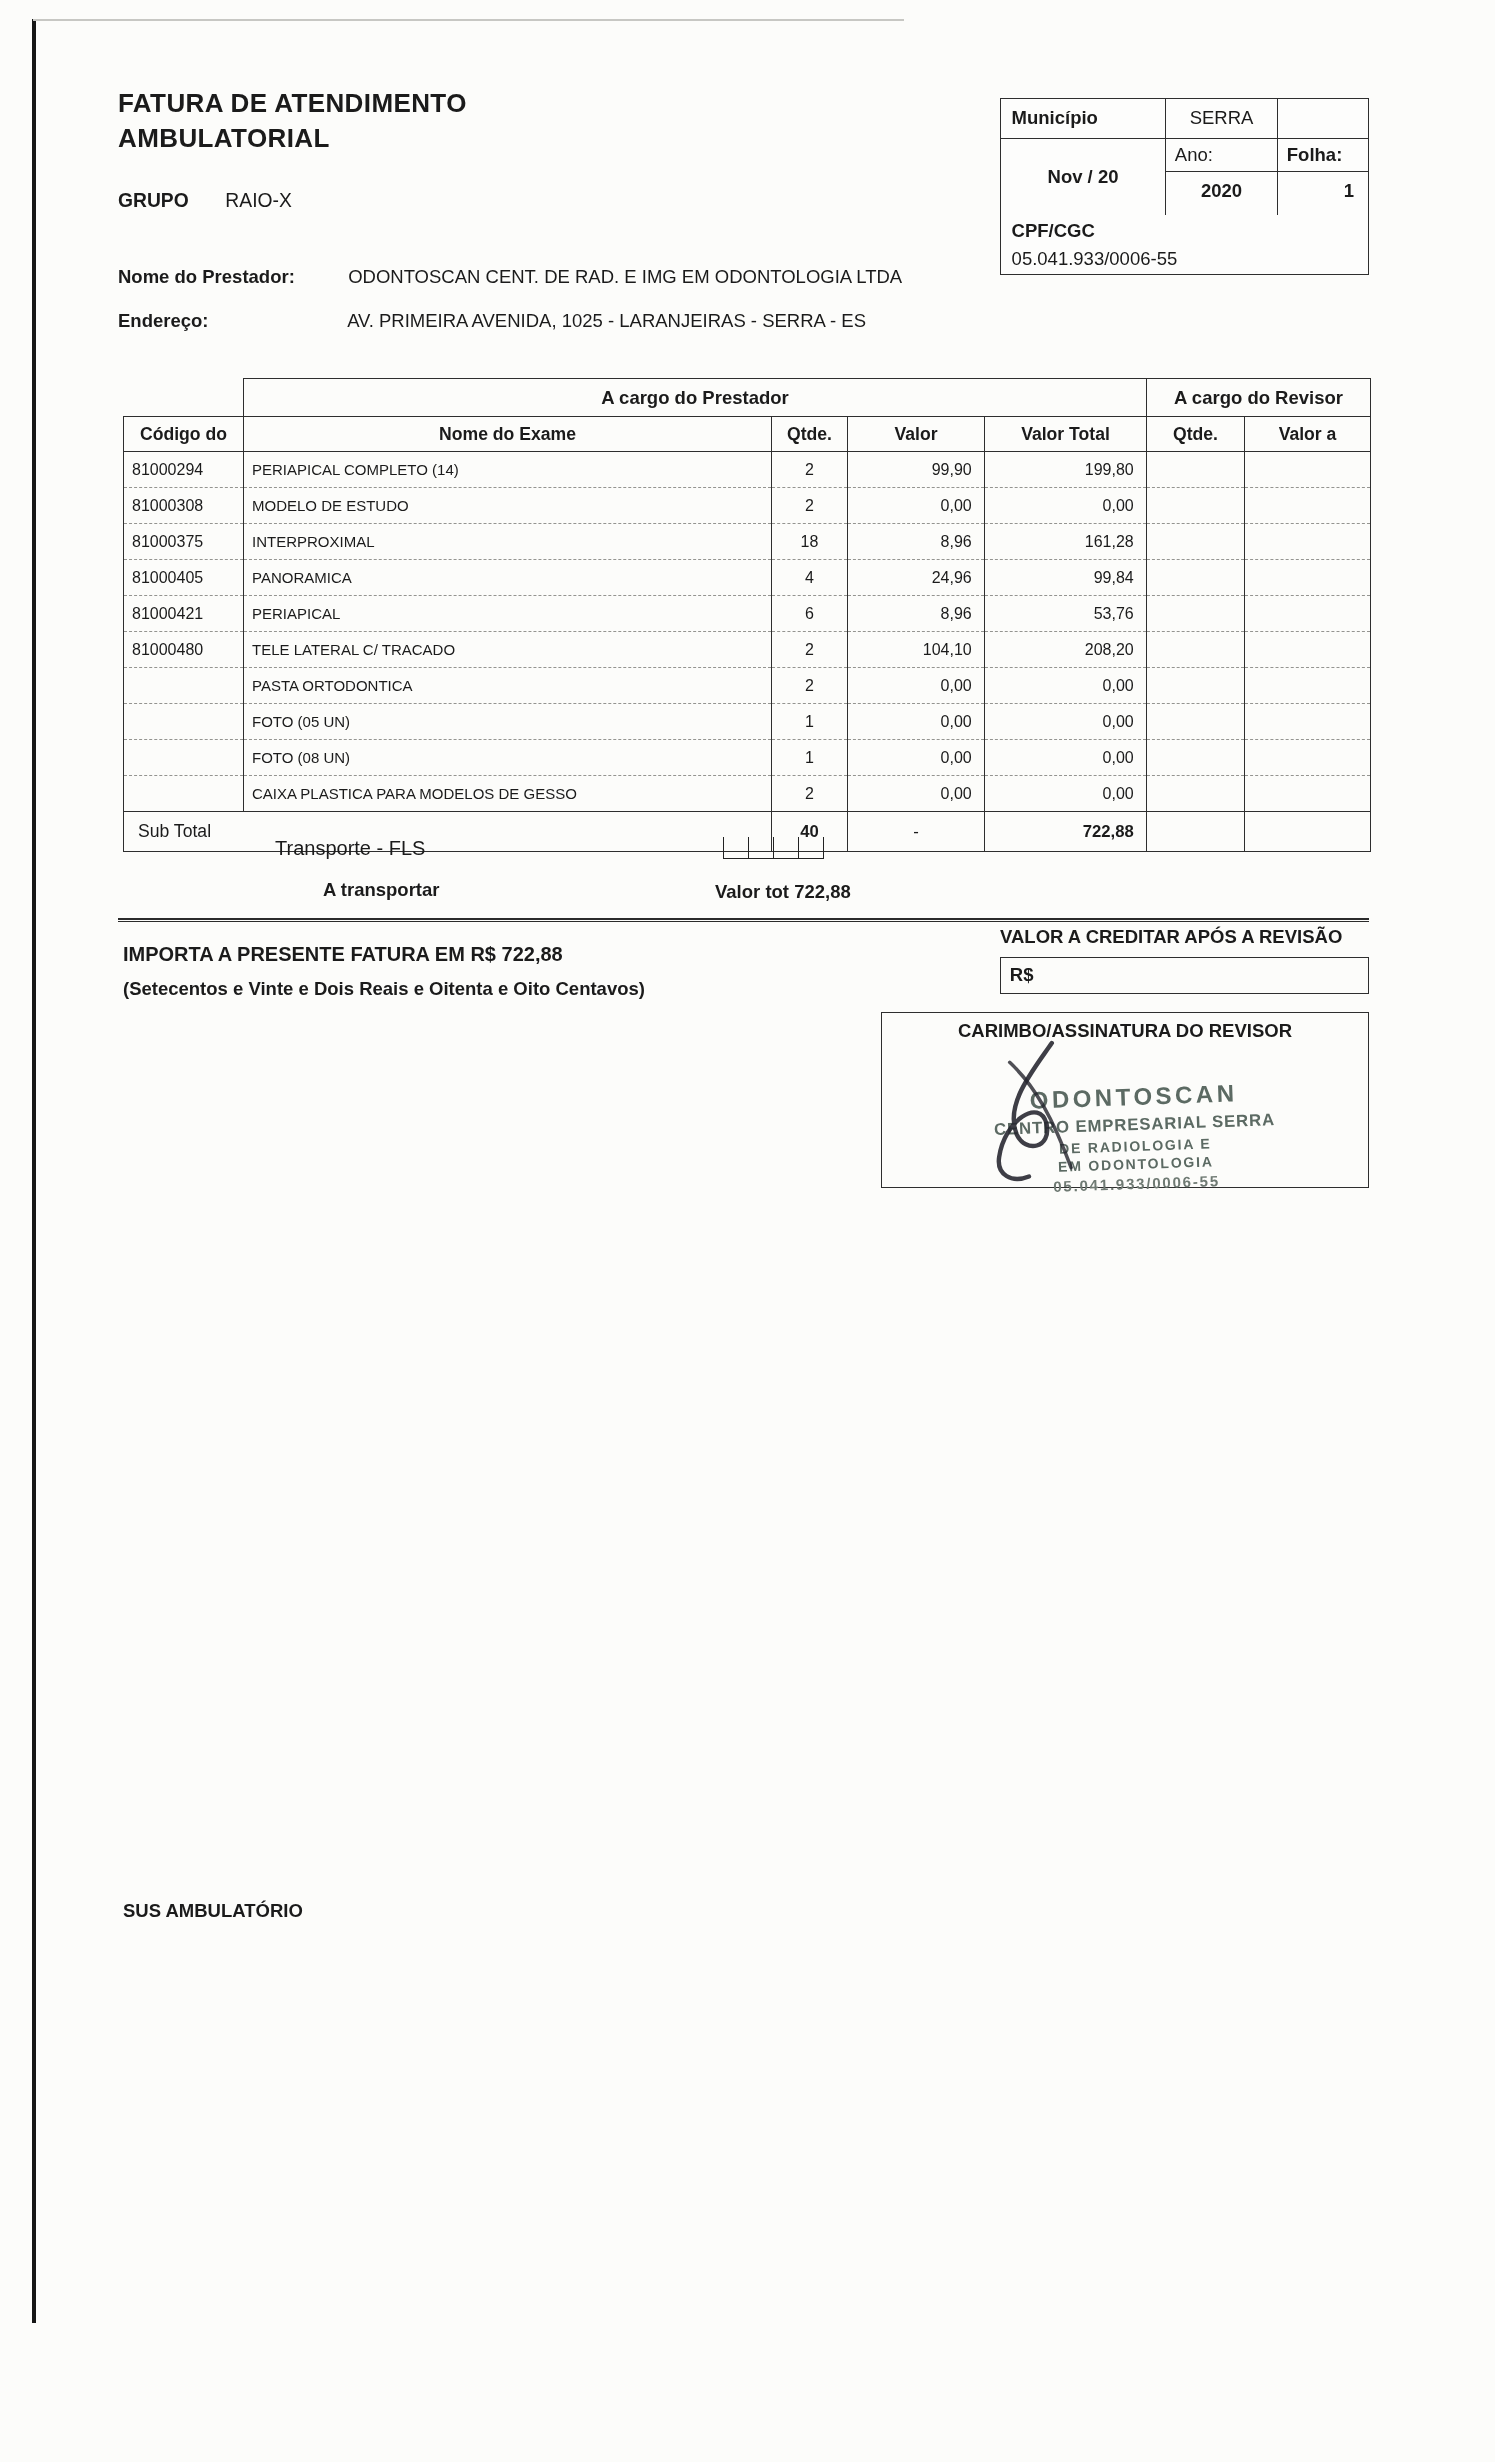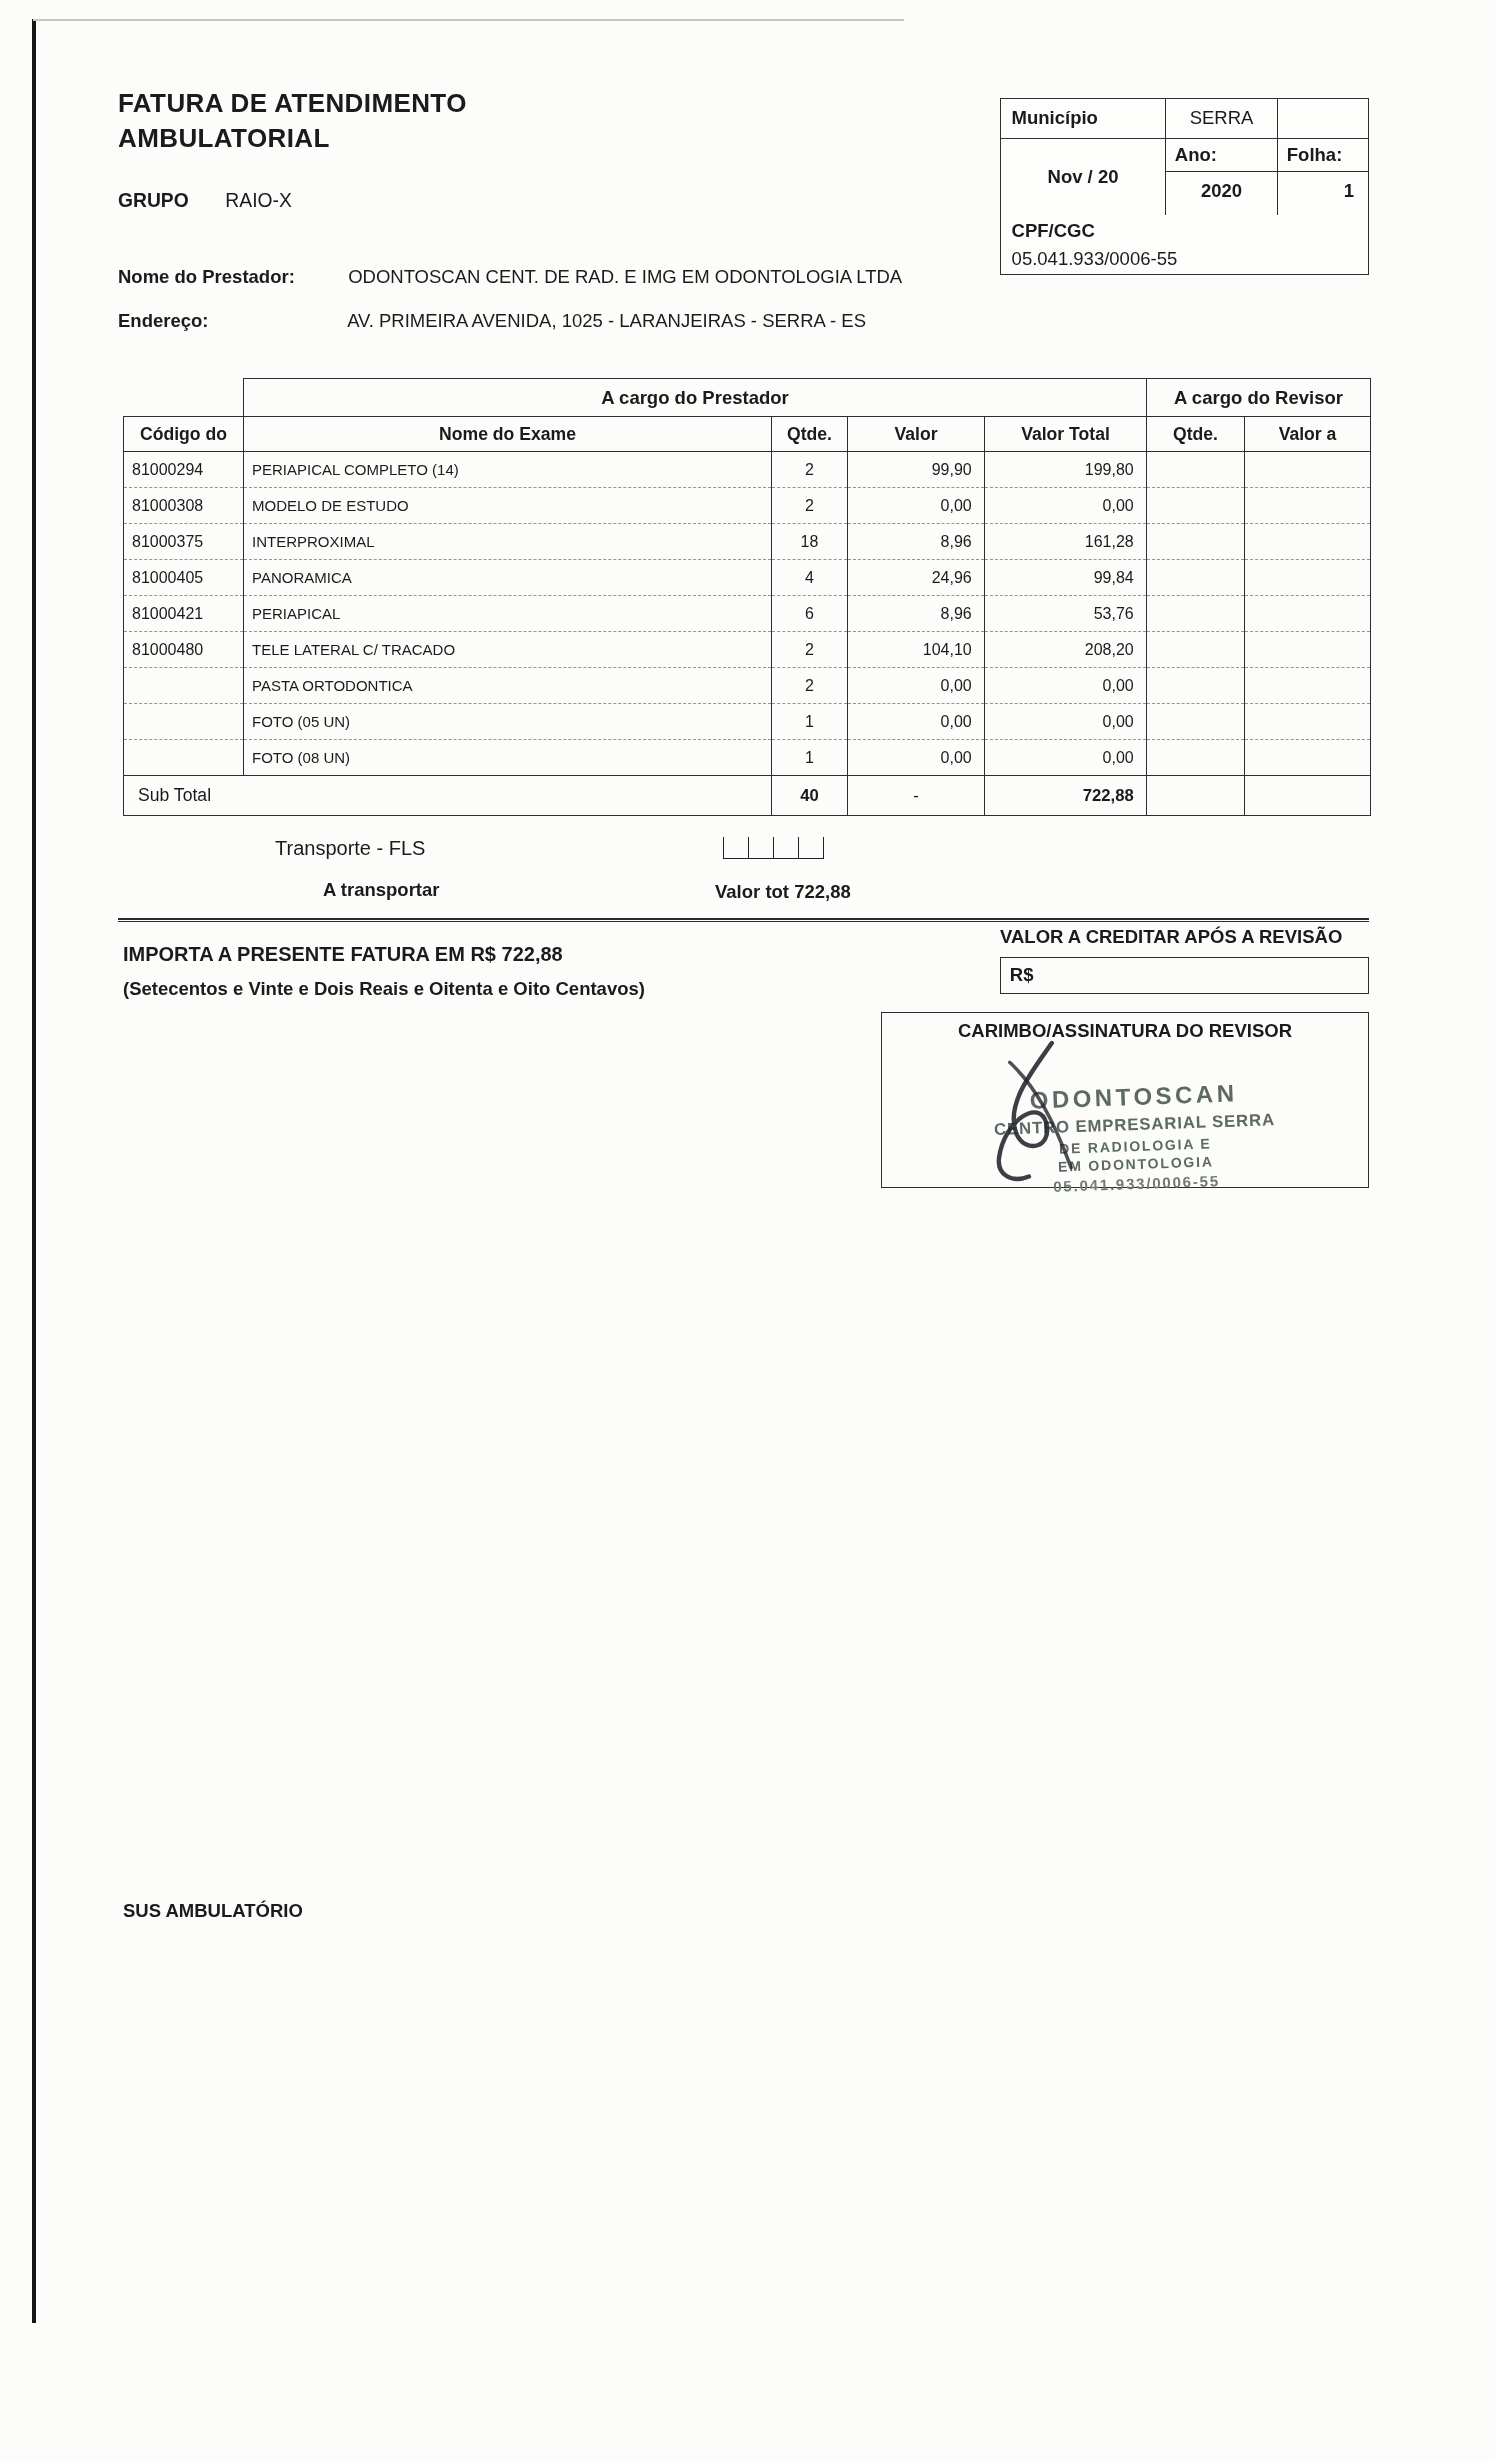--- a/index.html
+++ b/index.html
@@ -24,21 +24,21 @@
   
   .hbox { left:1000px; top:98px; width:369px; border:1.8px solid #2e2e2e; background:#fdfdfc; box-sizing:border-box; }
   .hb-row1 { display:flex; height:40px; border-bottom:1.8px solid #2e2e2e; box-sizing:border-box; }
   .hb-mun-label { width:164px; font-weight:bold; font-size:18.5px; padding:8px 0 0 10.6px; box-sizing:border-box; }
   .hb-mun-val { width:113px; border-left:1.8px solid #2e2e2e; border-right:1.8px solid #2e2e2e; text-align:center; padding-top:8px; font-size:18.5px; box-sizing:border-box; }
   .hb-mun-empty { flex:1; }
   .hb-row2 { display:flex; height:76px; }
   .hb-period { width:164px; font-weight:bold; font-size:18.5px; display:flex; align-items:center; justify-content:center; }
   .hb-anofolha { flex:1; border-left:1.8px solid #2e2e2e; display:flex; flex-direction:column; }
   .hb-af-labels { display:flex; height:33px; border-bottom:1.8px solid #2e2e2e; box-sizing:border-box; }
-  .hb-ano-label { width:112px; box-sizing:border-box; padding:5.3px 0 0 8.8px; font-weight:bold; font-size:18.5px; border-right:1.8px solid #2e2e2e; }
+  .hb-ano-label { width:112px; box-sizing:border-box; padding:5.3px 0 0 8.8px; font-weight:normal; font-size:18.5px; border-right:1.8px solid #2e2e2e; }
   .hb-folha-label { flex:1; padding:5.3px 0 0 8.8px; font-weight:bold; font-size:18.5px; }
   .hb-af-values { flex:1; display:flex; }
   .hb-ano-val { width:112px; box-sizing:border-box; border-right:1.8px solid #2e2e2e; font-weight:bold; font-size:18.5px; text-align:center; padding-top:8px; }
   .hb-folha-val { flex:1; font-weight:bold; font-size:18.5px; text-align:right; padding:8px 14px 0 0; }
   .hb-row3 { border-top:0; height:59px; padding:5.3px 0 0 10.6px; box-sizing:border-box; }
   .hb-cpf-label { font-weight:bold; font-size:18.5px; }
   .hb-cpf-val { font-size:18.5px; margin-top:6.2px; }
 
   
   .exam-table { position:absolute; left:123px; top:378px; width:1246px; border-collapse:collapse; table-layout:fixed; }
@@ -235,20 +235,29 @@
     </tr>
     <tr class="d">
       <td class="al"></td>
       <td class="al ex">FOTO (08 UN)</td>
       <td class="ac">1</td>
       <td class="ar">0,00</td>
       <td class="ar">0,00</td>
       <td></td>
       <td></td>
     </tr>
+    <tr class="d">
+      <td class="al"></td>
+      <td class="al ex">CAIXA PLASTICA PARA MODELOS DE GESSO</td>
+      <td class="ac">2</td>
+      <td class="ar">0,00</td>
+      <td class="ar">0,00</td>
+      <td></td>
+      <td></td>
+    </tr>
     <tr class="st">
       <td class="st-label" colspan="2">Sub Total</td>
       <td class="ac b">40</td>
       <td class="ac">-</td>
       <td class="ar b">722,88</td>
       <td></td>
       <td></td>
     </tr>
   </tbody>
     </table>

